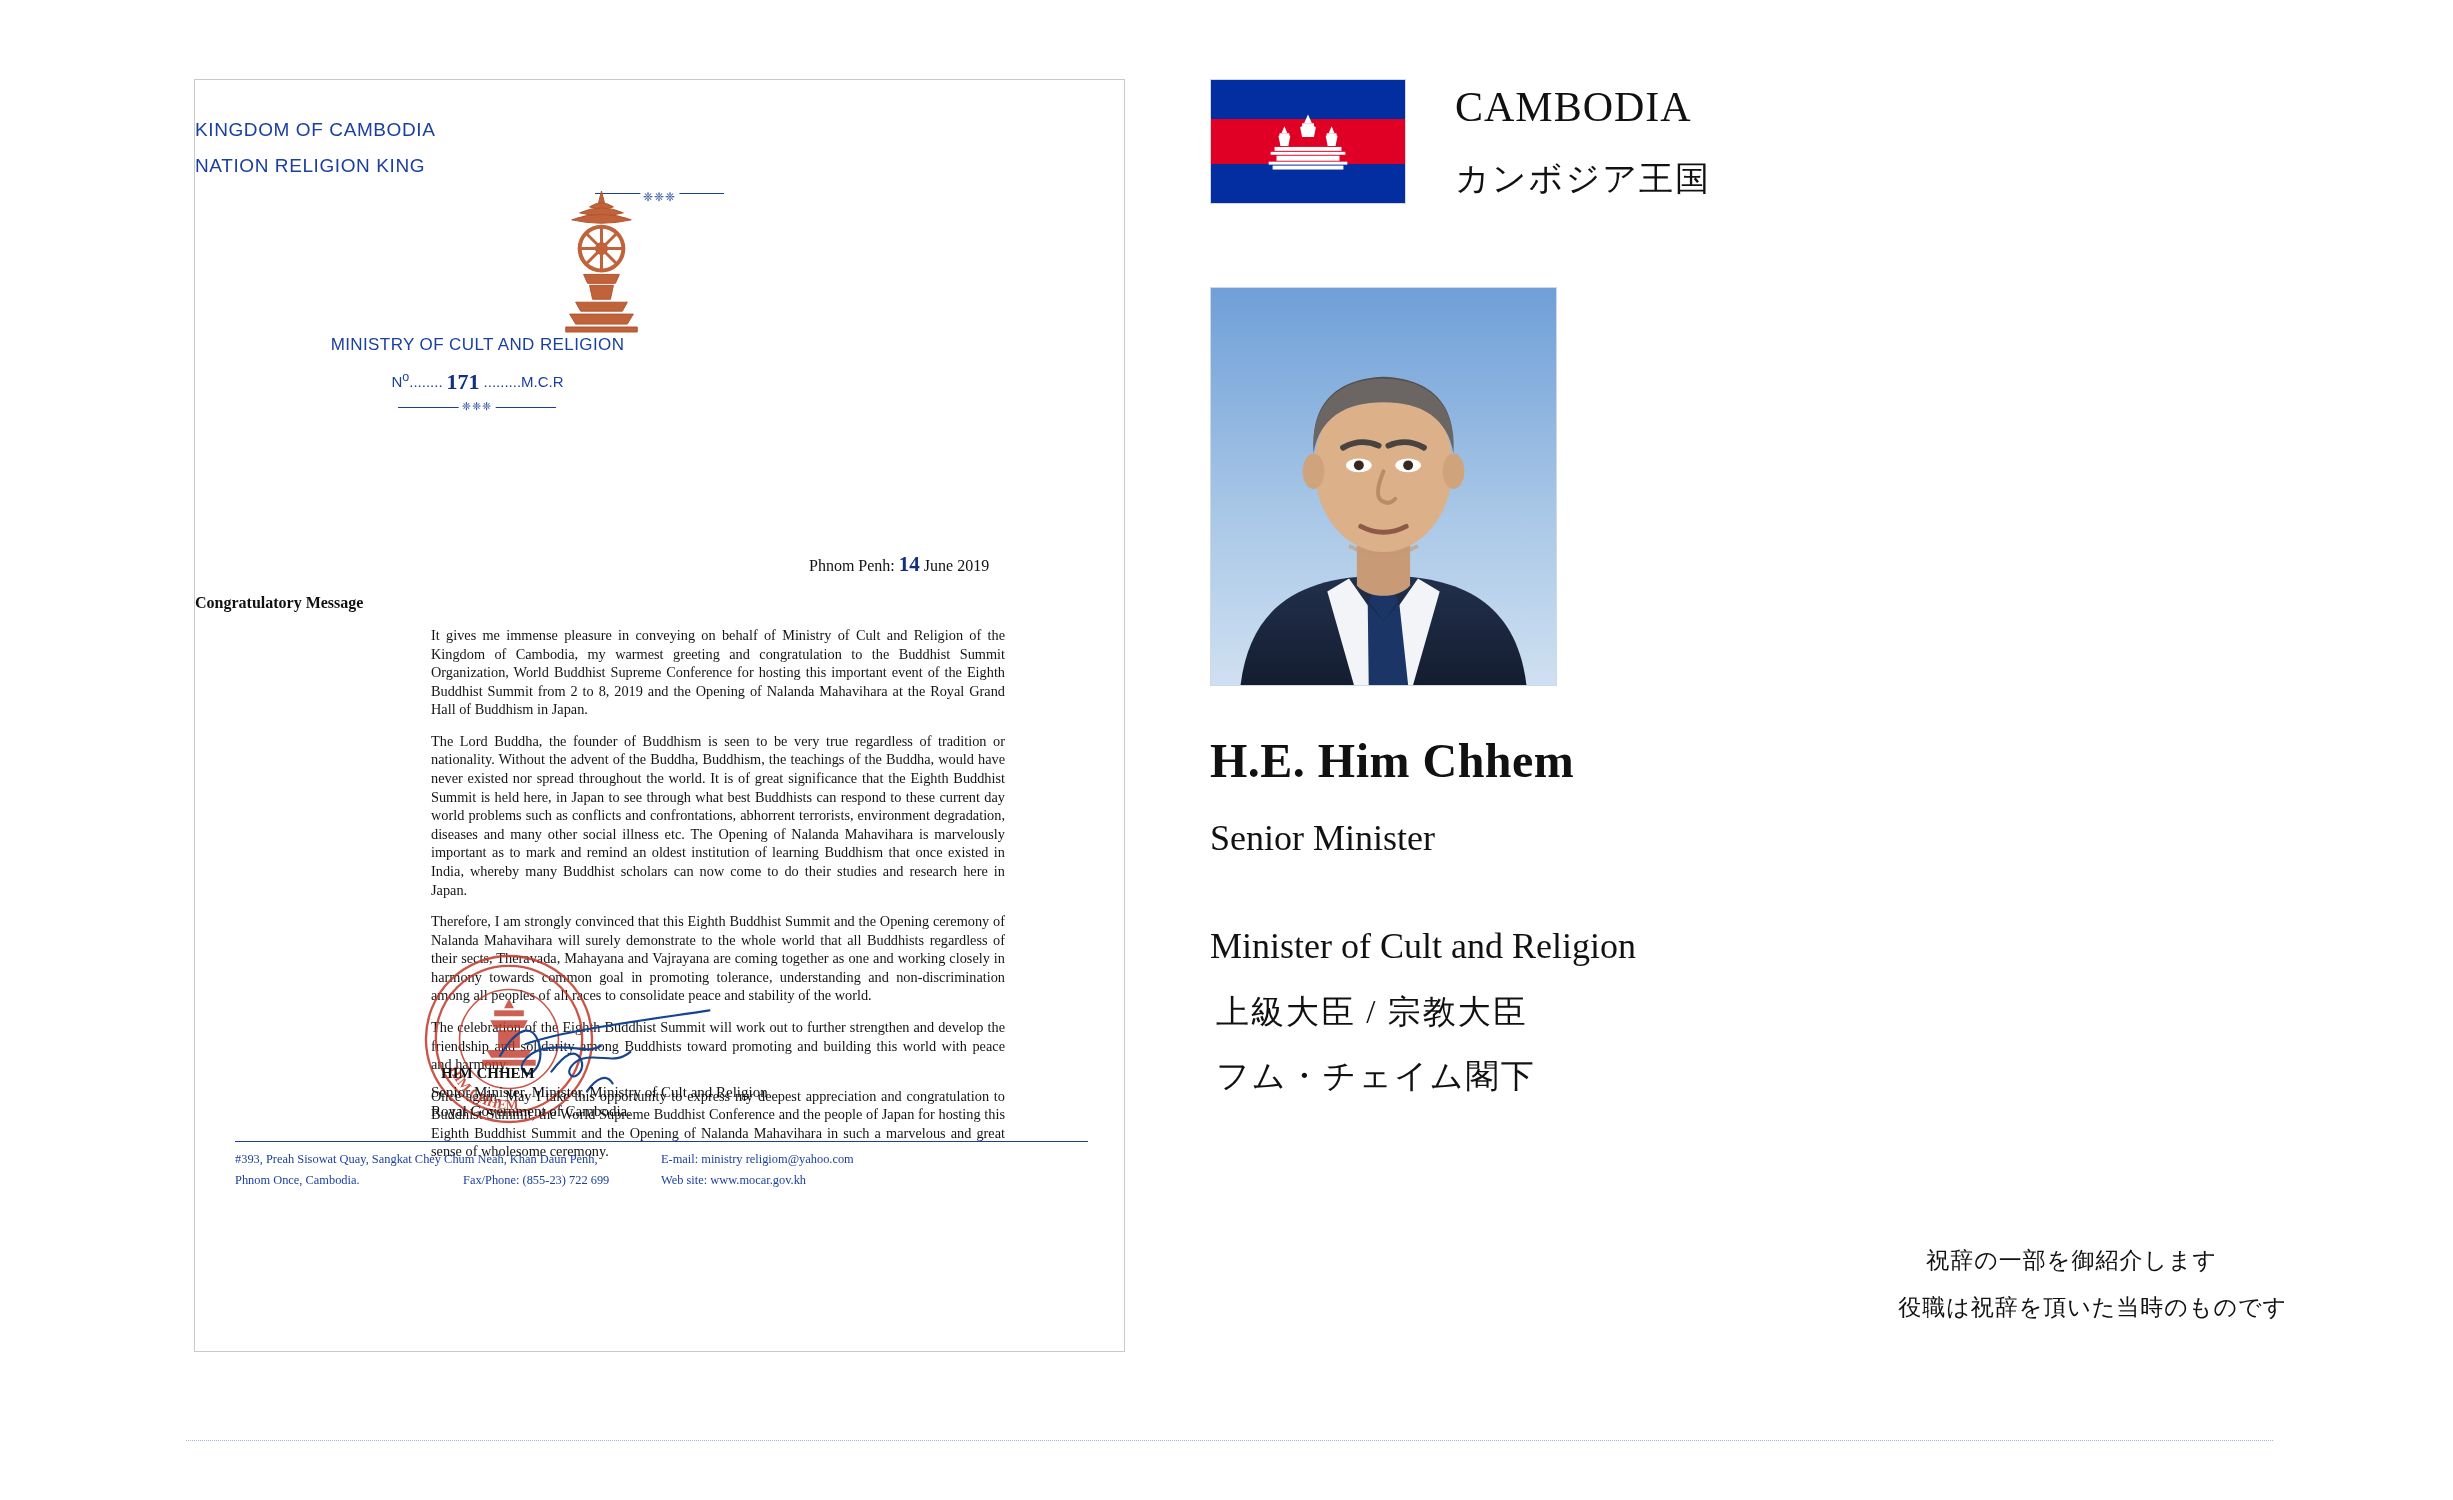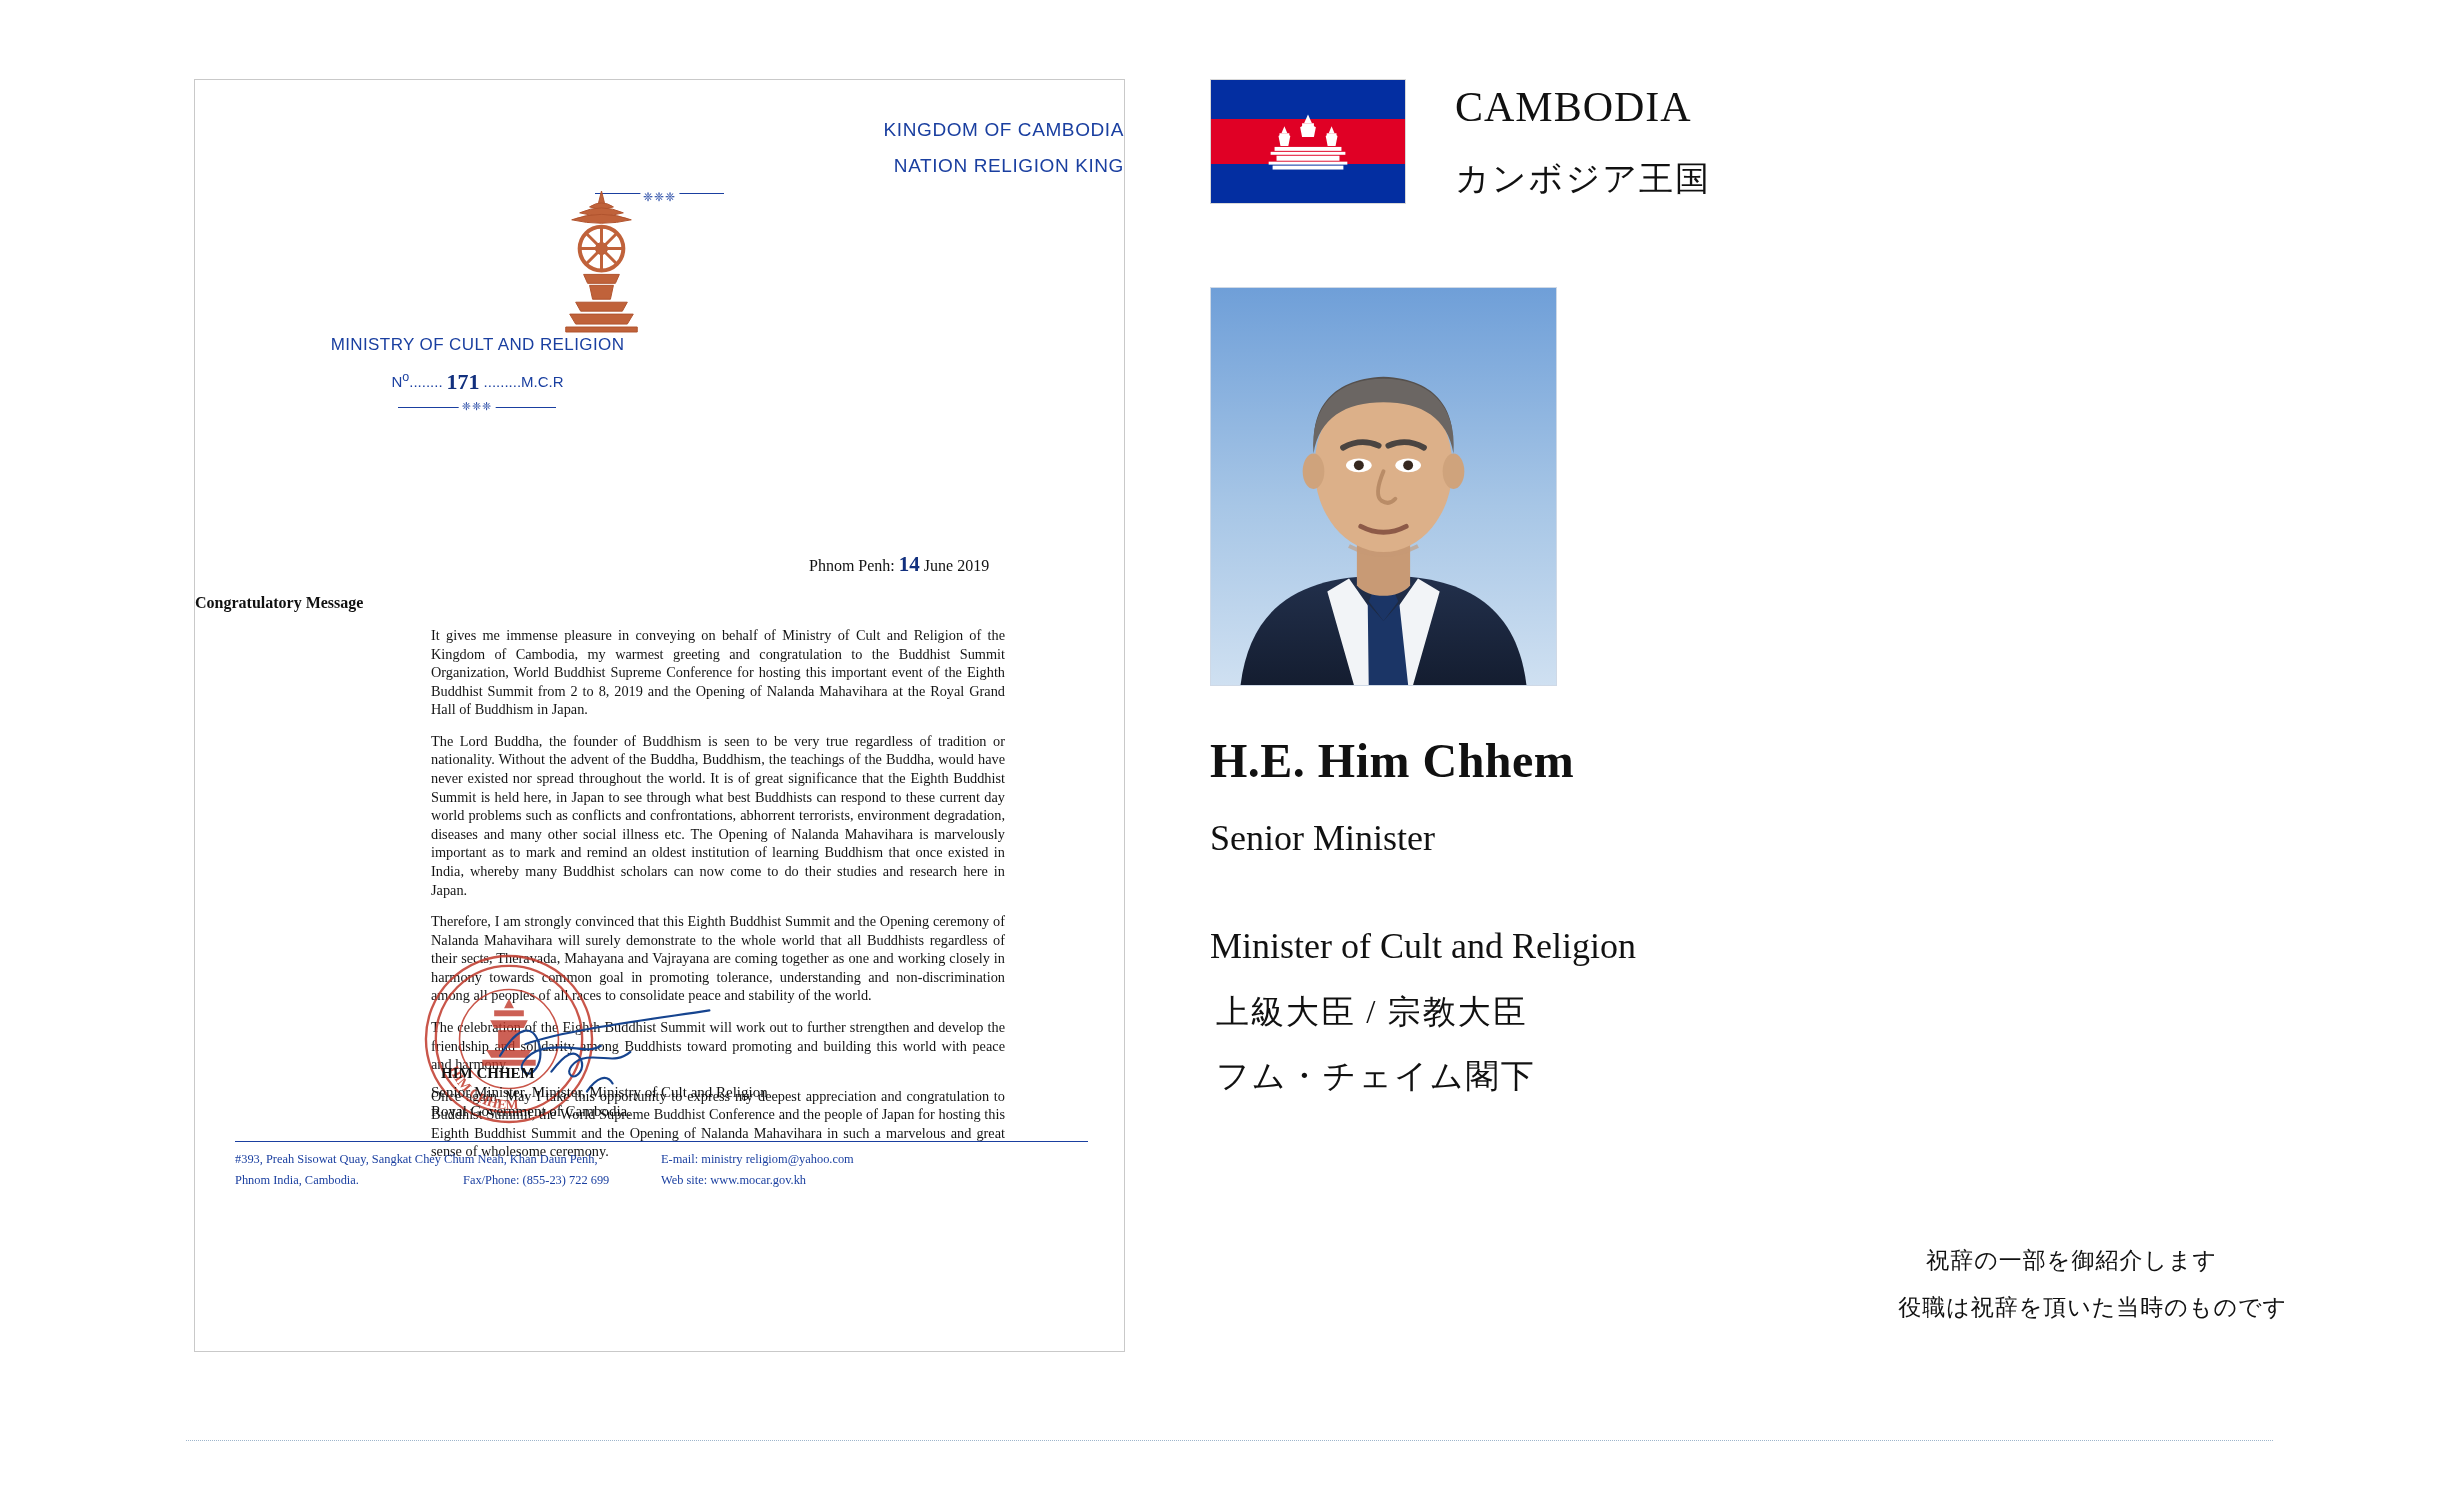--- a/index.html
+++ b/index.html
@@ -26,21 +26,21 @@
     border: 1px solid #c9c9c9;
     box-sizing: border-box;
     overflow: hidden;
   }
   .letter-inner {
     position: absolute;
     inset: 0;
     padding: 0;
   }
   .ltr-head {
-    text-align: right;
+    text-align: left;
     color: #1a3fa0;
     font-family: "Liberation Sans", sans-serif;
     font-size: 19px;
     letter-spacing: 0.6px;
     margin-top: 32px;
     line-height: 1.9;
   }
   .ltr-divider {
     margin: 2px auto 0 auto;
     width: 129px;
@@ -438,21 +438,21 @@
       <div>Royal Government of Cambodia.</div>
     </div>
 
     <div class="ltr-footline"></div>
     <div class="ltr-footer">
       <div class="row">
         <div class="left">#393, Preah Sisowat Quay, Sangkat Chey Chum Neah, Khan Daun Penh,</div>
         <div class="right">E-mail: ministry religiom@yahoo.com</div>
       </div>
       <div class="row">
-        <div class="left" style="width:228px">Phnom India, Cambodia.</div>
+        <div class="left" style="width:228px">Phnom Once, Cambodia.</div>
         <div class="mid" style="width:198px">Fax/Phone: (855-23) 722 699</div>
         <div class="right">Web site: www.mocar.gov.kh</div>
       </div>
     </div>
 
   </div>
 </div>
 
 <div class="flag">
   <div class="band-blue-top"></div>

